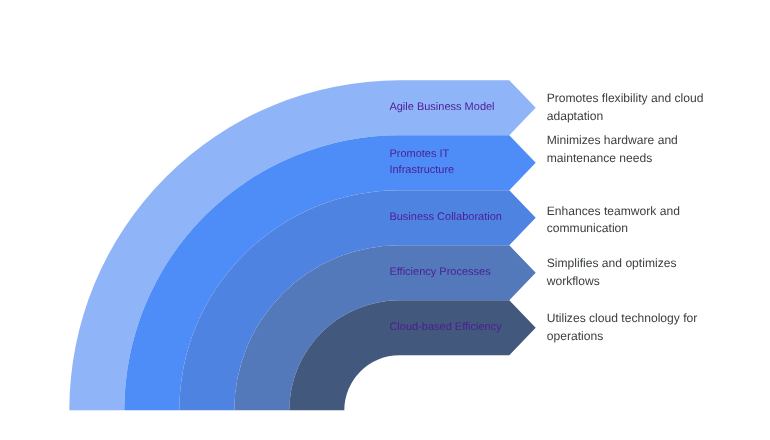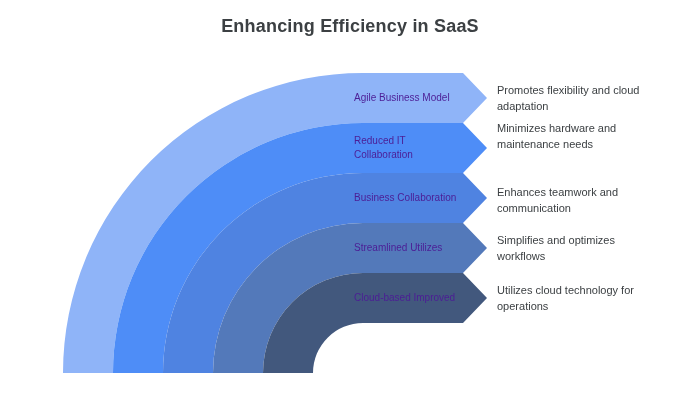--- a/index.html
+++ b/index.html
@@ -20,34 +20,33 @@
   .desc-row{
     position:absolute;left:497px;width:158px;height:50px;
     display:flex;align-items:center;
     color:#3c4043;font-size:11px;line-height:1.5;font-weight:400;
   }
 </style>
 </head>
 <body>
 
 <div class="stage">
-  <div class="title">Enhancing Efficiency in SaaS</div>
   <svg class="rings" width="700" height="400" viewBox="0 0 700 400">
       <path d="M 63 373 A 300 300 0 0 1 363 73 L 463 73 L 487 98 L 463 123 L 363 123 A 250 250 0 0 0 113 373 Z" fill="#8FB4F8"></path>
       <path d="M 113 373 A 250 250 0 0 1 363 123 L 463 123 L 487 148 L 463 173 L 363 173 A 200 200 0 0 0 163 373 Z" fill="#4E8DF7"></path>
       <path d="M 163 373 A 200 200 0 0 1 363 173 L 463 173 L 487 198 L 463 223 L 363 223 A 150 150 0 0 0 213 373 Z" fill="#4F83E1"></path>
       <path d="M 213 373 A 150 150 0 0 1 363 223 L 463 223 L 487 248 L 463 273 L 363 273 A 100 100 0 0 0 263 373 Z" fill="#5379BA"></path>
       <path d="M 263 373 A 100 100 0 0 1 363 273 L 463 273 L 487 298 L 463 323 L 363 323 A 50 50 0 0 0 313 373 Z" fill="#42587D"></path>
     </svg>
   <div id="labels">
       <div class="label-row" style="top: 73px;">Agile Business Model</div>
-      <div class="label-row" style="top: 123px;">Reduced IT Collaboration</div>
+      <div class="label-row" style="top: 123px;">Promotes IT Infrastructure</div>
       <div class="label-row" style="top: 173px;">Business Collaboration</div>
-      <div class="label-row" style="top: 223px;">Streamlined Utilizes</div>
-      <div class="label-row" style="top: 273px;">Cloud-based Improved</div>
+      <div class="label-row" style="top: 223px;">Efficiency Processes</div>
+      <div class="label-row" style="top: 273px;">Cloud-based Efficiency</div>
     </div>
   <div id="descs">
       <div class="desc-row" style="top: 73px;">Promotes flexibility and cloud adaptation</div>
       <div class="desc-row" style="top: 111px;">Minimizes hardware and maintenance needs</div>
       <div class="desc-row" style="top: 175px;">Enhances teamwork and communication</div>
       <div class="desc-row" style="top: 223px;">Simplifies and optimizes workflows</div>
       <div class="desc-row" style="top: 273px;">Utilizes cloud technology for operations</div>
     </div>
 </div>
 

